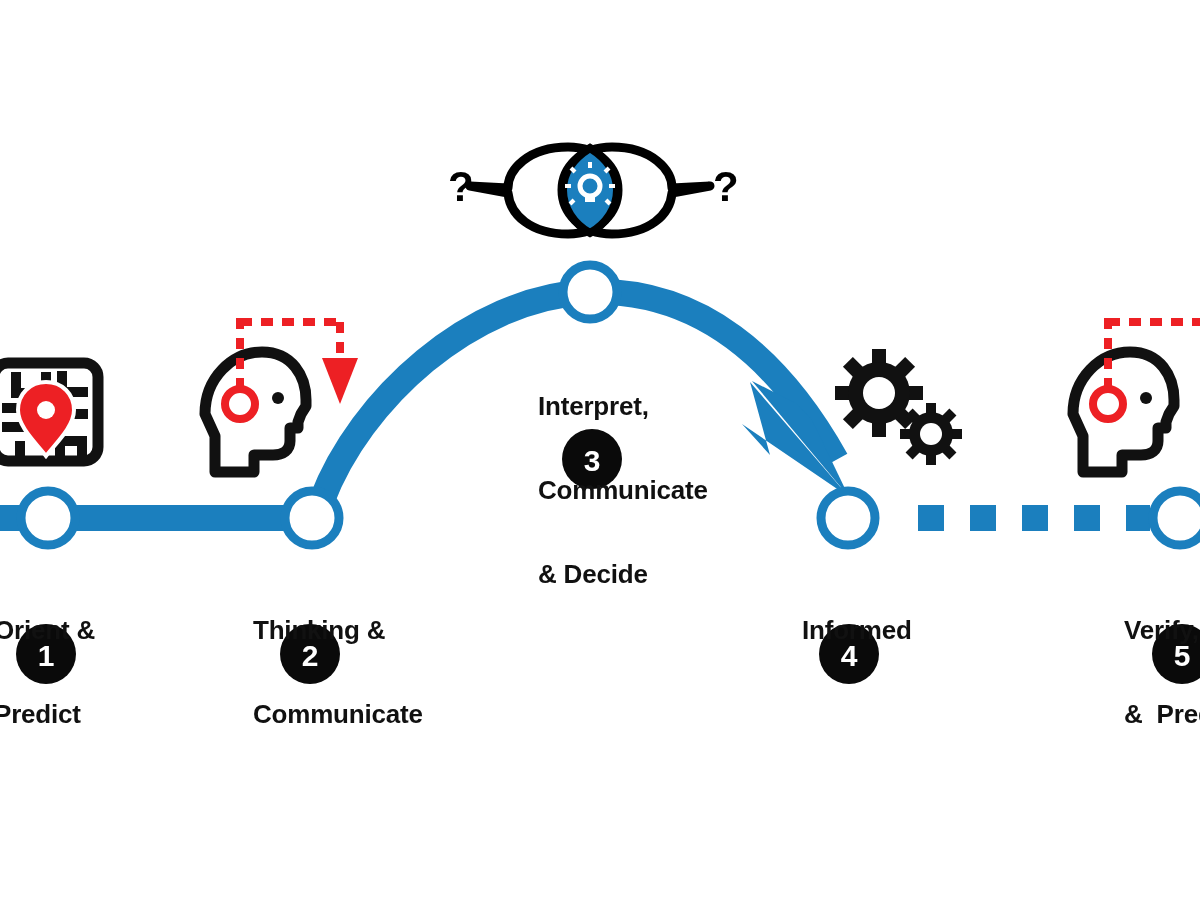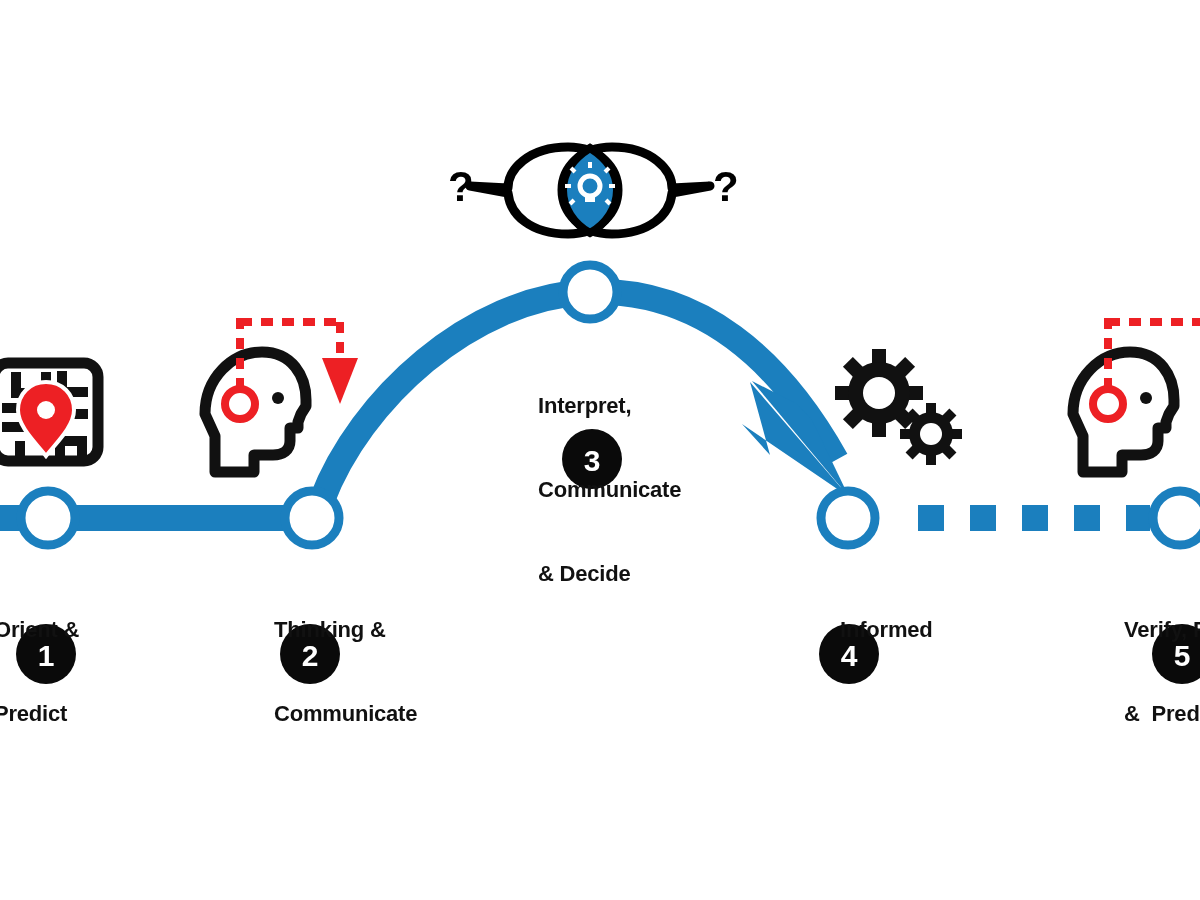--- a/index.html
+++ b/index.html
@@ -26,21 +26,21 @@
     left: 0;
     top: 0;
     width: 1200px;
     height: 900px;
     display: block;
   }
   .step-label {
     position: absolute;
     font-family: "Liberation Sans", sans-serif;
     font-weight: bold;
-    font-size: 22px;
+    font-size: 26px;
     line-height: 28px;
     color: #111111;
     white-space: pre;
     letter-spacing: -0.2px;
   }
   .badge-num {
     font-family: "Liberation Sans", sans-serif;
     font-weight: bold;
     font-size: 30px;
     fill: #ffffff;
@@ -264,32 +264,32 @@
       </g>
 
     </g>
   </svg>
 
   <div class="step-label" style="left:-6px; top:560px;">
     <div>Orient &amp;</div>
     <div>Predict</div>
   </div>
 
-  <div class="step-label" style="left:253px; top:560px;margin-left:21px;">
+  <div class="step-label" style="left:253px; top:560px;">
     <div>Thinking &amp;</div>
     <div>Communicate</div>
   </div>
 
   <div class="step-label" style="left:538px; top:336px;">
     <div>Interpret,</div>
     <div>Communicate</div>
     <div>&amp; Decide</div>
   </div>
 
-  <div class="step-label" style="left:840px; top:560px;">
+  <div class="step-label" style="left:802px; top:560px;">
     <div>Informed</div>
   </div>
 
   <div class="step-label" style="left:1124px; top:560px;">
     <div>Verify, R</div>
     <div>&amp;  Predi</div>
   </div>
 
 </div>
 

